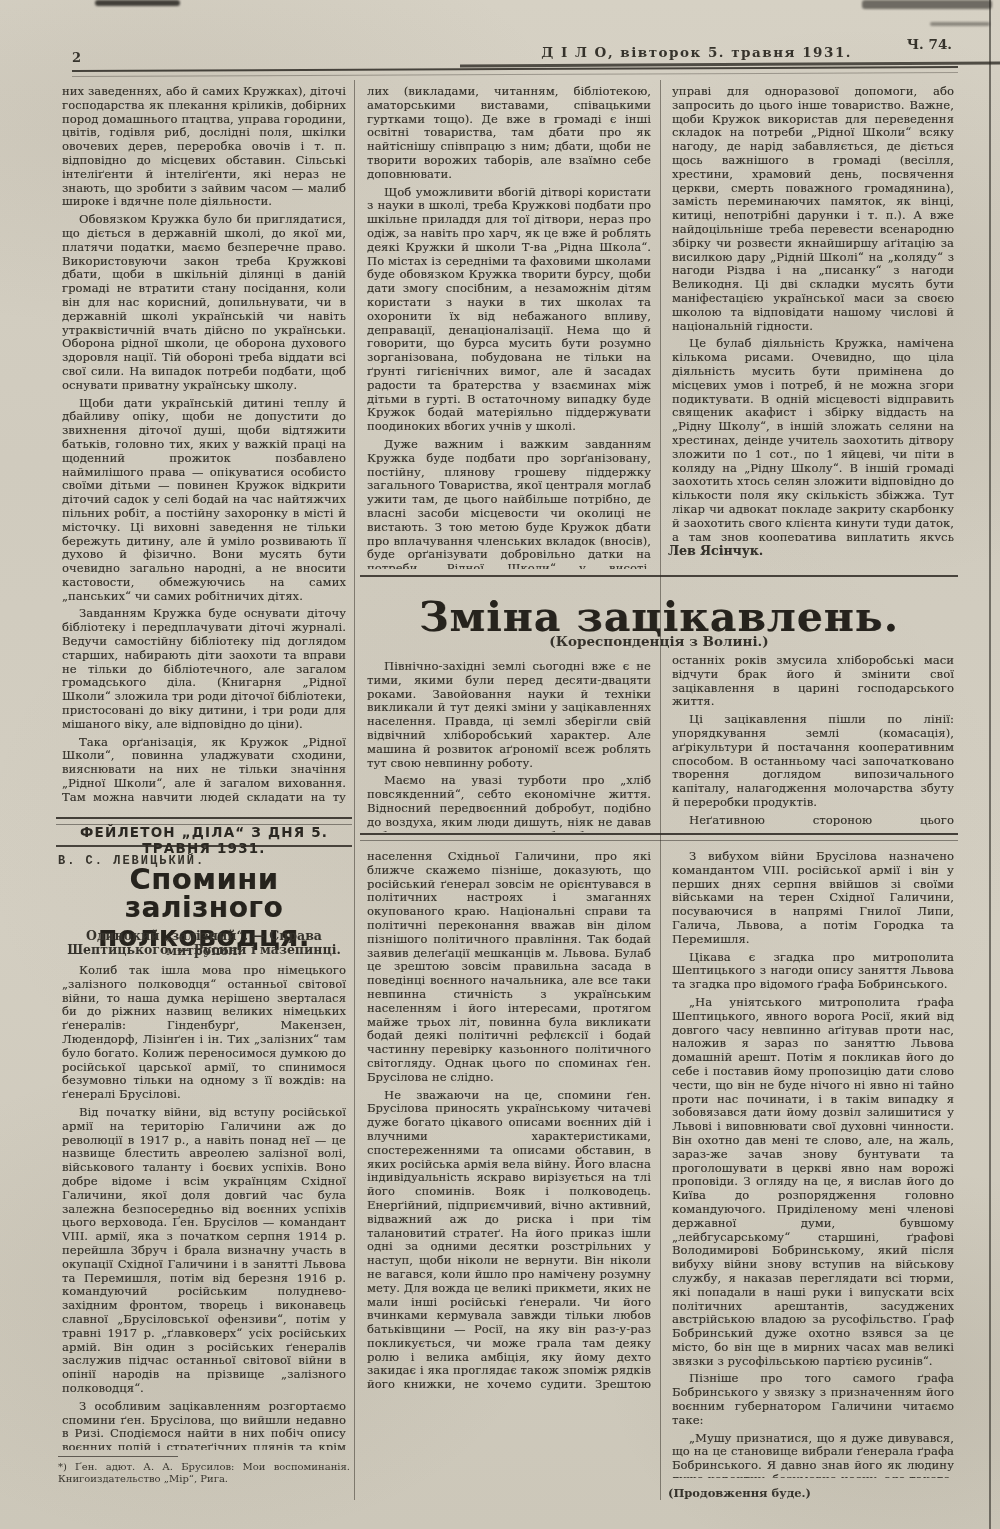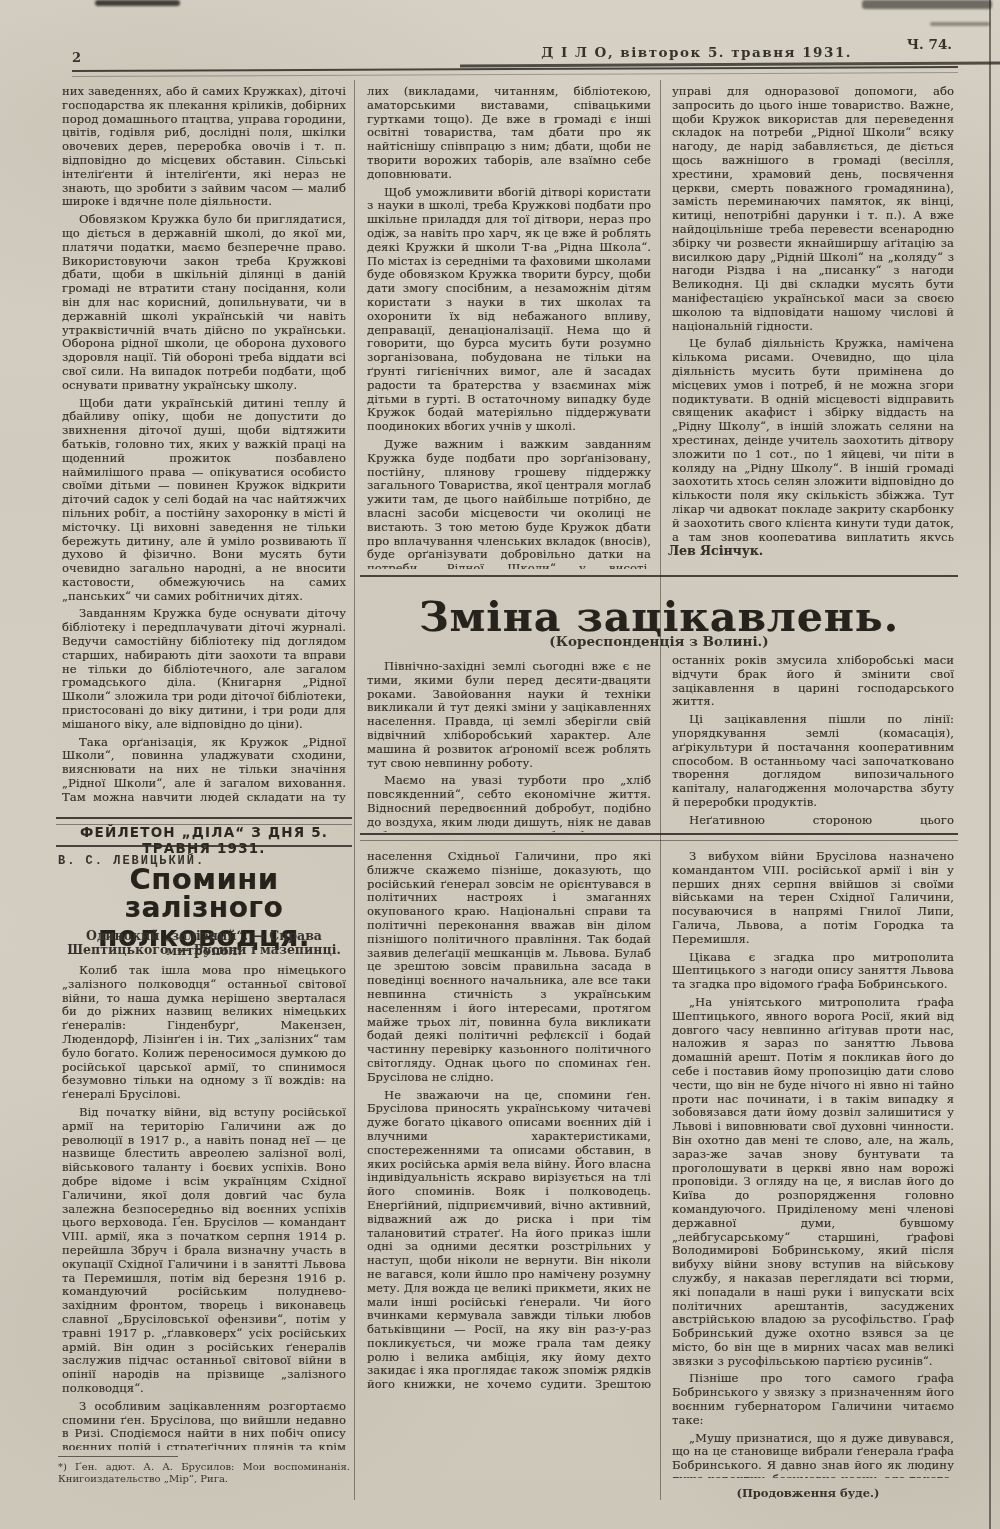--- a/index.html
+++ b/index.html
@@ -40,21 +40,21 @@
     color:#26231d;letter-spacing:1px;text-shadow:.4px .4px .6px rgba(40,36,30,.4);margin-top:13px;}
   .a2sub{position:absolute;text-align:center;font-weight:bold;font-size:13.5px;}
   
   .fhead{position:absolute;text-align:center;font-family:"DejaVu Sans",sans-serif;
     font-weight:bold;font-size:13.5px;letter-spacing:1.2px;color:#2b2822;}
   .fbyline{position:absolute;font-size:12px;font-weight:bold;letter-spacing:2px;}
   .ftitle{position:absolute;text-align:center;font-family:"DejaVu Sans",sans-serif;
     font-weight:bold;color:#26231d;letter-spacing:.5px;text-shadow:.4px .4px .5px rgba(40,36,30,.35);}
   .fsub{position:absolute;text-align:center;font-weight:bold;font-size:12.5px;}
   .fnote{position:absolute;font-size:10px;line-height:11.5px;text-align:justify;}
-  .fcont{position:absolute;font-weight:bold;font-size:11.5px;text-align:center;}
+  .fcont{position:absolute;font-weight:bold;font-size:11.5px;text-align:left;}
   
   .edge-right{position:absolute;right:9px;top:0;width:2.5px;height:1529px;background:rgba(35,32,27,.55);filter:blur(.4px);}
   .smudge{position:absolute;background:rgba(30,28,24,.8);filter:blur(1.2px);border-radius:3px;}
 </style>
 </head>
 <body>
 
 <div class="page">
 
   <div class="edge-right"></div>

